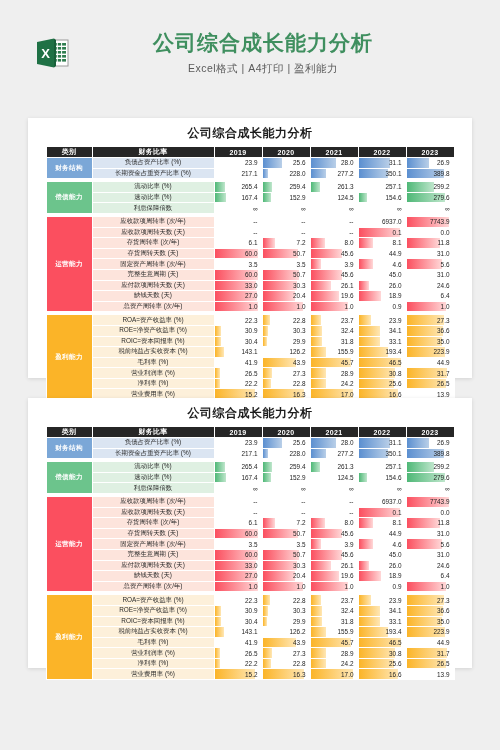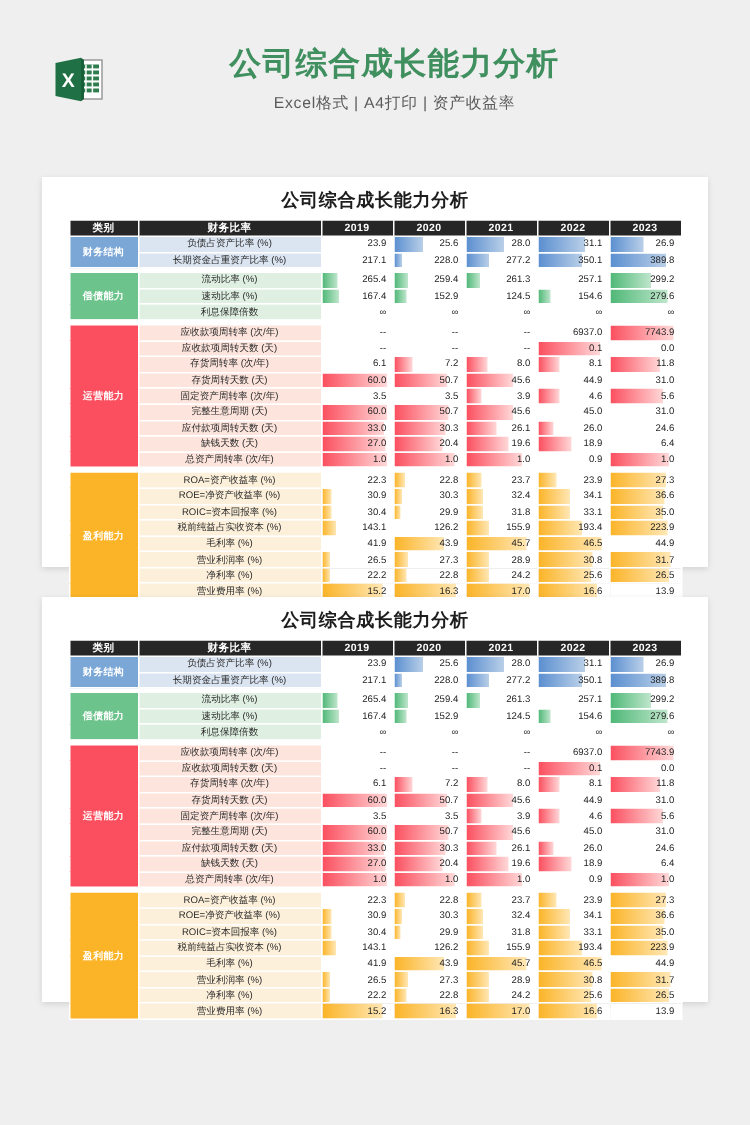--- a/index.html
+++ b/index.html
@@ -98,21 +98,21 @@
           <line x1="23.3" y1="8" x2="23.3" y2="28"></line>
           <line x1="27.6" y1="8" x2="27.6" y2="28"></line>
         </g>
         <path d="M3 7 L20 3.5 L20 32.5 L3 29 Z" fill="#1f7145"></path>
         <path d="M20 3.5 L20 32.5 L22 31 L22 5 Z" fill="#18603a"></path>
         <text x="11.5" y="23" font-family="Liberation Sans, sans-serif" font-size="13" font-weight="bold" fill="#ffffff" text-anchor="middle">X</text>
       </svg>
     </div>
     <div class="head-text">
       <div class="head-title">公司综合成长能力分析</div>
-      <div class="head-sub">Excel格式 | A4打印 | 资产收益率</div>
+      <div class="head-sub">Excel格式 | A4打印 | 盈利能力</div>
     </div>
   </div>
 
   <div class="card one">
     <div class="tbl-title">公司综合成长能力分析</div>
     <table>
       <colgroup>
         <col class="c-cat">
           <col class="c-name">
         <col class="c-yr">

